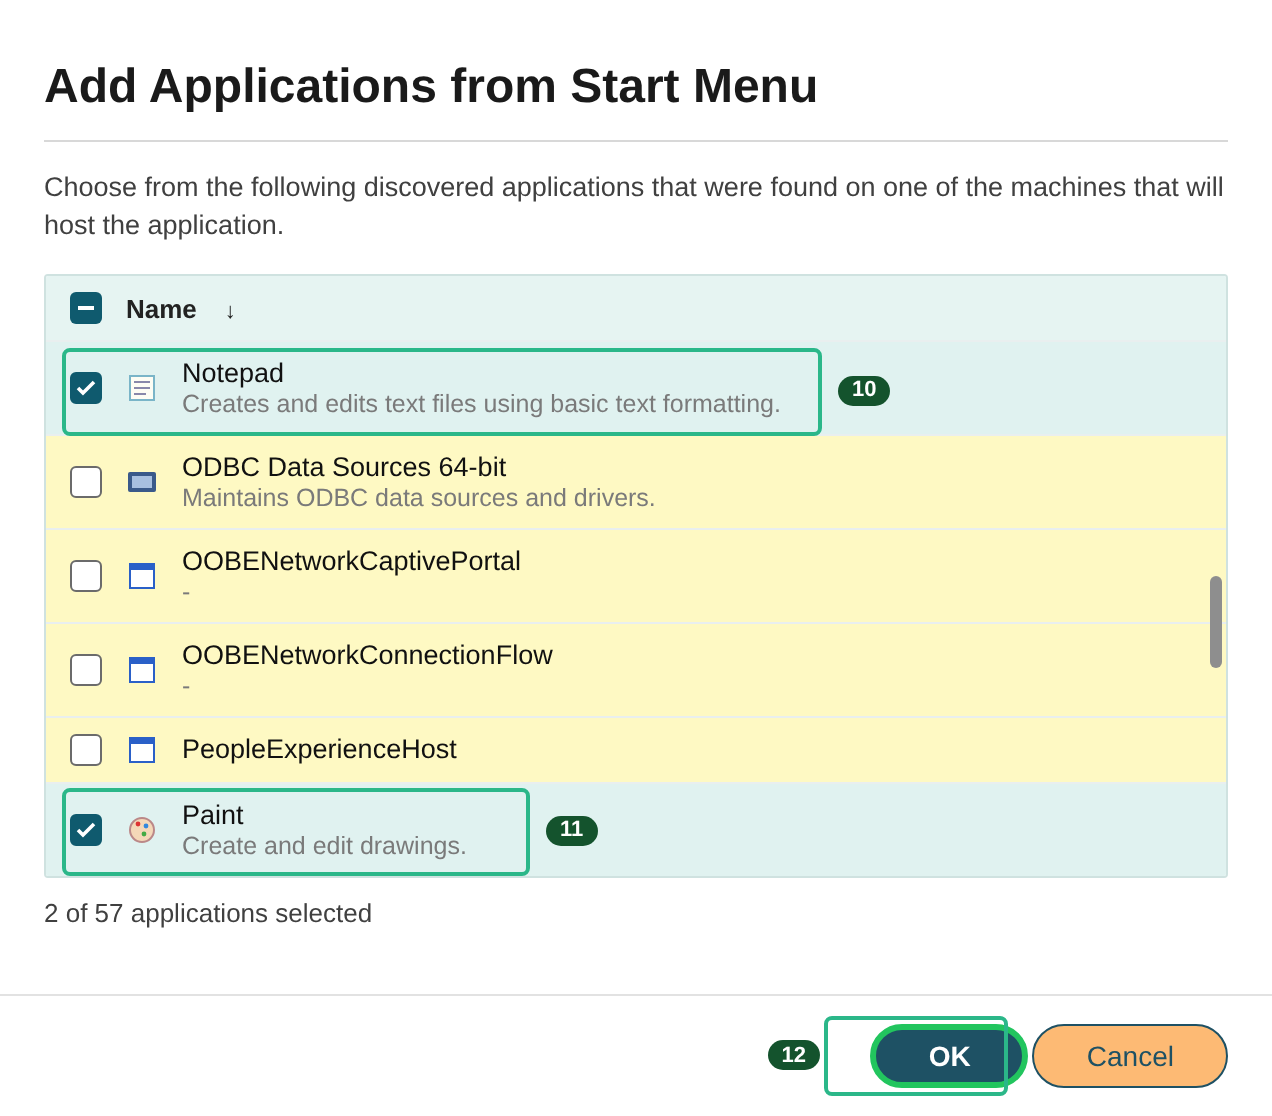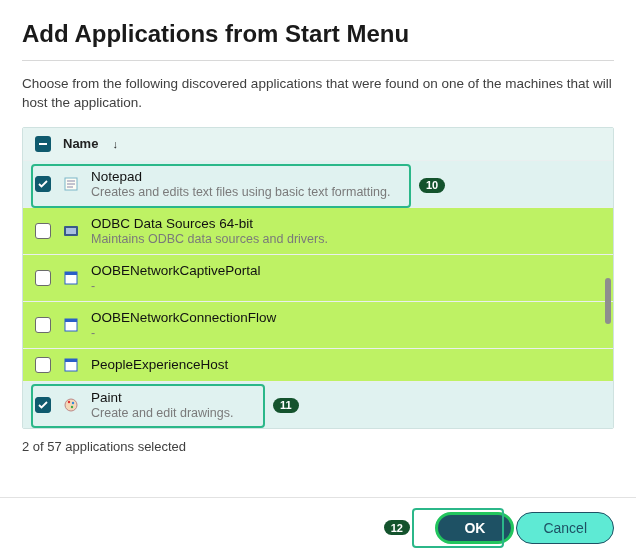--- a/index.html
+++ b/index.html
@@ -5,35 +5,35 @@
   * { box-sizing: border-box; margin: 0; padding: 0; }
   body {
     font-family: -apple-system, BlinkMacSystemFont, "Segoe UI", Arial, sans-serif;
     background: #fff;
     color: #1a1a1a;
     width: 636px;
     height: 558px;
     position: relative;
   }
   .dlg { padding: 20px 22px 0 22px; }
-  h1 { font-size: 24px; font-weight: 600; margin-bottom: 12px; }
+  h1 { font-size: 24px; font-weight: 600; margin-bottom: 12px; margin-top: 10px; }
   .hr { border: none; border-top: 1px solid #d8d8d8; margin-bottom: 14px; }
   .intro { font-size: 13.5px; color: #404040; line-height: 1.4; margin-bottom: 14px; }
 
   .table-wrap {
     border: 1px solid #cfe2e0;
     border-radius: 2px;
     overflow: hidden;
     position: relative;
   }
   .thead {
     background: #e6f4f2;
     padding: 8px 12px;
     display: flex;
-    align-items: center;
+    align-items: flex-end;
     gap: 12px;
     font-size: 13px;
     font-weight: 600;
     color: #222;
   }
   .master-chk {
     width: 16px; height: 16px;
     background: #0f5a6e;
     border-radius: 3px;
     display: flex; align-items: center; justify-content: center;
@@ -42,21 +42,21 @@
 
   .sort { margin-left: 2px; font-size: 11px; }
 
   .rows { max-height: 302px; overflow-y: auto; position: relative; }
   .row {
     display: flex;
     align-items: center;
     gap: 12px;
     padding: 8px 12px;
     border-top: 1px solid #e9efef;
-    background: #bef264;
+    background: #fef9c3;
   }
   .row.selected { background: #e0f2f0; }
   .chk {
     width: 16px; height: 16px;
     border: 1.5px solid #6b6b6b;
     border-radius: 3px;
     background: #fff;
     flex-shrink: 0;
     display:flex; align-items:center; justify-content:center;
   }
@@ -108,21 +108,21 @@
   }
   .btn {
     height: 32px;
     padding: 0 26px;
     border-radius: 16px;
     font-size: 14px;
     cursor: pointer;
     display:flex; align-items:center; justify-content:center;
   }
   .btn-primary { background: #1e5164; color:#fff; border:3px solid #22c55e; font-weight:600; }
-  .btn-secondary { background:#5eead4; color:#1e5164; border:1.5px solid #1e5164; }
+  .btn-secondary { background:#fdba74; color:#1e5164; border:1.5px solid #1e5164; }
 
   .footer-hl { position:absolute; border:2.5px solid #2bb789; border-radius:4px; }
 </style>
 </head>
 <body>
 
 <div class="dlg">
   <h1>Add Applications from Start Menu</h1>
   <hr class="hr">
   <p class="intro">Choose from the following discovered applications that were found on one of the machines that will host the application.</p>

